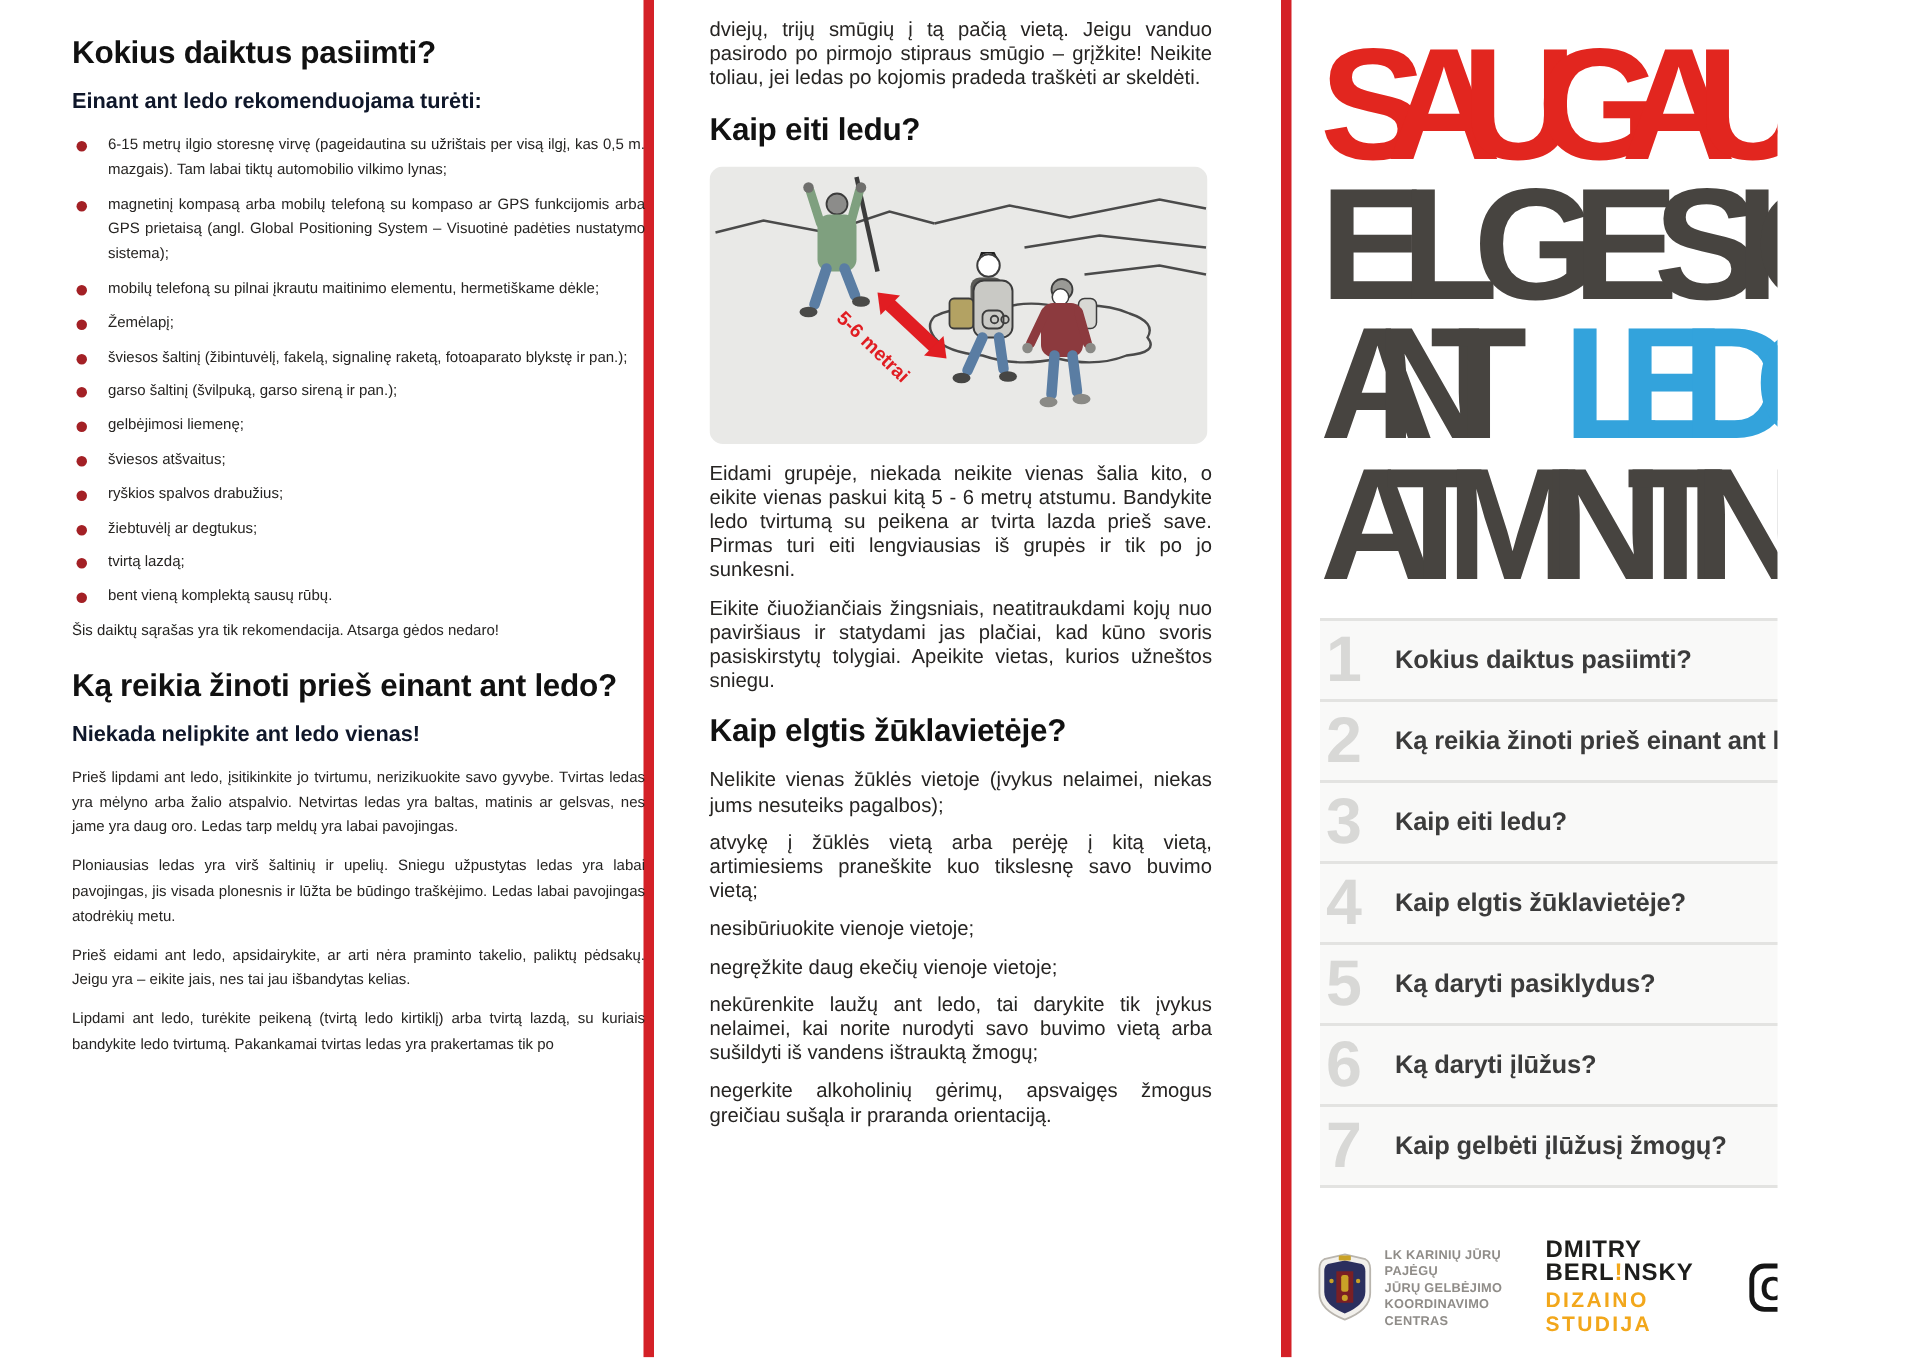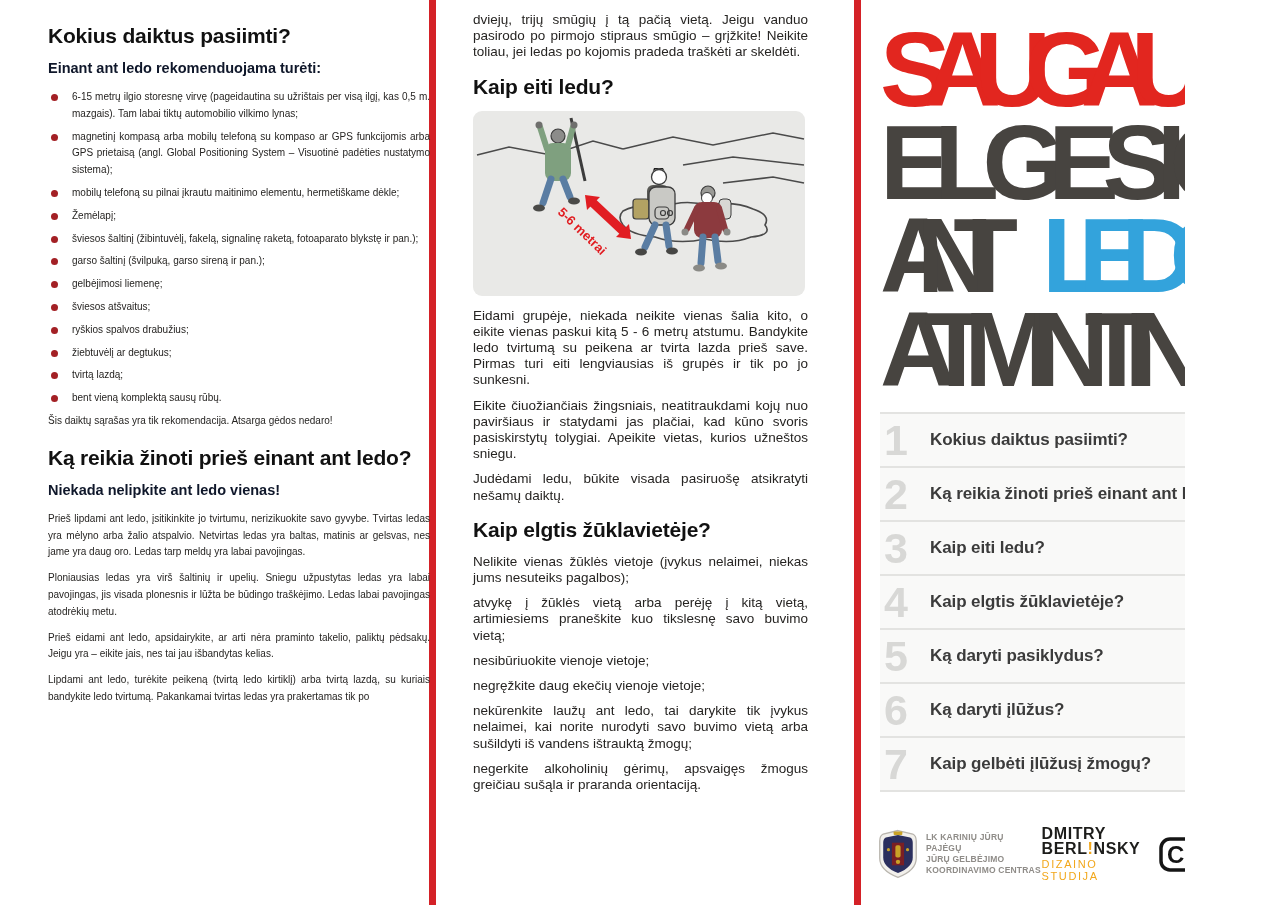--- a/index.html
+++ b/index.html
@@ -63,21 +63,21 @@
   .footer{position:absolute;left:878px;top:826px;width:376px;display:flex;
     align-items:center;justify-content:flex-end;}
   .org{display:flex;align-items:center;}
   .org-text{margin-left:8px;}
   .org-text div{font-size:8.5px;font-weight:bold;color:#8f8c88;letter-spacing:0.2px;
     line-height:11px;}
   .studio{text-align:left;}
   .studio-line{font-size:16px;font-weight:bold;color:#1d1d1b;letter-spacing:0.6px;
     line-height:15px;}
   .studio-line .bang{color:var(--studio-orange);}
-  .studio-tag{font-size:11px;font-weight:normal;color:var(--studio-orange);
+  .studio-tag{font-size:14px;font-weight:bold;color:var(--studio-orange);
     letter-spacing:1.6px;margin-top:2px;}
 </style>
 </head>
 <body>
 
 <div class="page">
 
   <div class="divider d1"></div>
   <div class="divider d2"></div>
 
@@ -232,21 +232,20 @@
         <ellipse cx="248" cy="155" rx="6" ry="3.5" fill="#8a8a86"></ellipse>
       </g>
     </svg>
 
     <div>
 
         <p class="body-text para">Eidami grupėje, niekada neikite vienas šalia kito, o eikite vienas paskui kitą 5 - 6 metrų atstumu. Bandykite ledo tvirtumą su peikena ar tvirta lazda prieš save. Pirmas turi eiti lengviausias iš grupės ir tik po jo sunkesni.</p>
 
         <p class="body-text para">Eikite čiuožiančiais žingsniais, neatitraukdami kojų nuo paviršiaus ir statydami jas plačiai, kad kūno svoris pasiskirstytų tolygiai. Apeikite vietas, kurios užneštos sniegu.</p>
 
-        <p class="body-text para">Judėdami ledu, būkite visada pasiruošę atsikratyti nešamų daiktų.</p>
 
       </div>
 
     <h2 class="col-heading" style="margin-top:14px;">Kaip elgtis žūklavietėje?</h2>
 
     <div>
 
         <p class="body-text para">Nelikite vienas žūklės vietoje (įvykus nelaimei, niekas jums nesuteiks pagalbos);</p>
 
         <p class="body-text para">atvykę į žūklės vietą arba perėję į kitą vietą, artimiesiems praneškite kuo tikslesnę savo buvimo vietą;</p>

